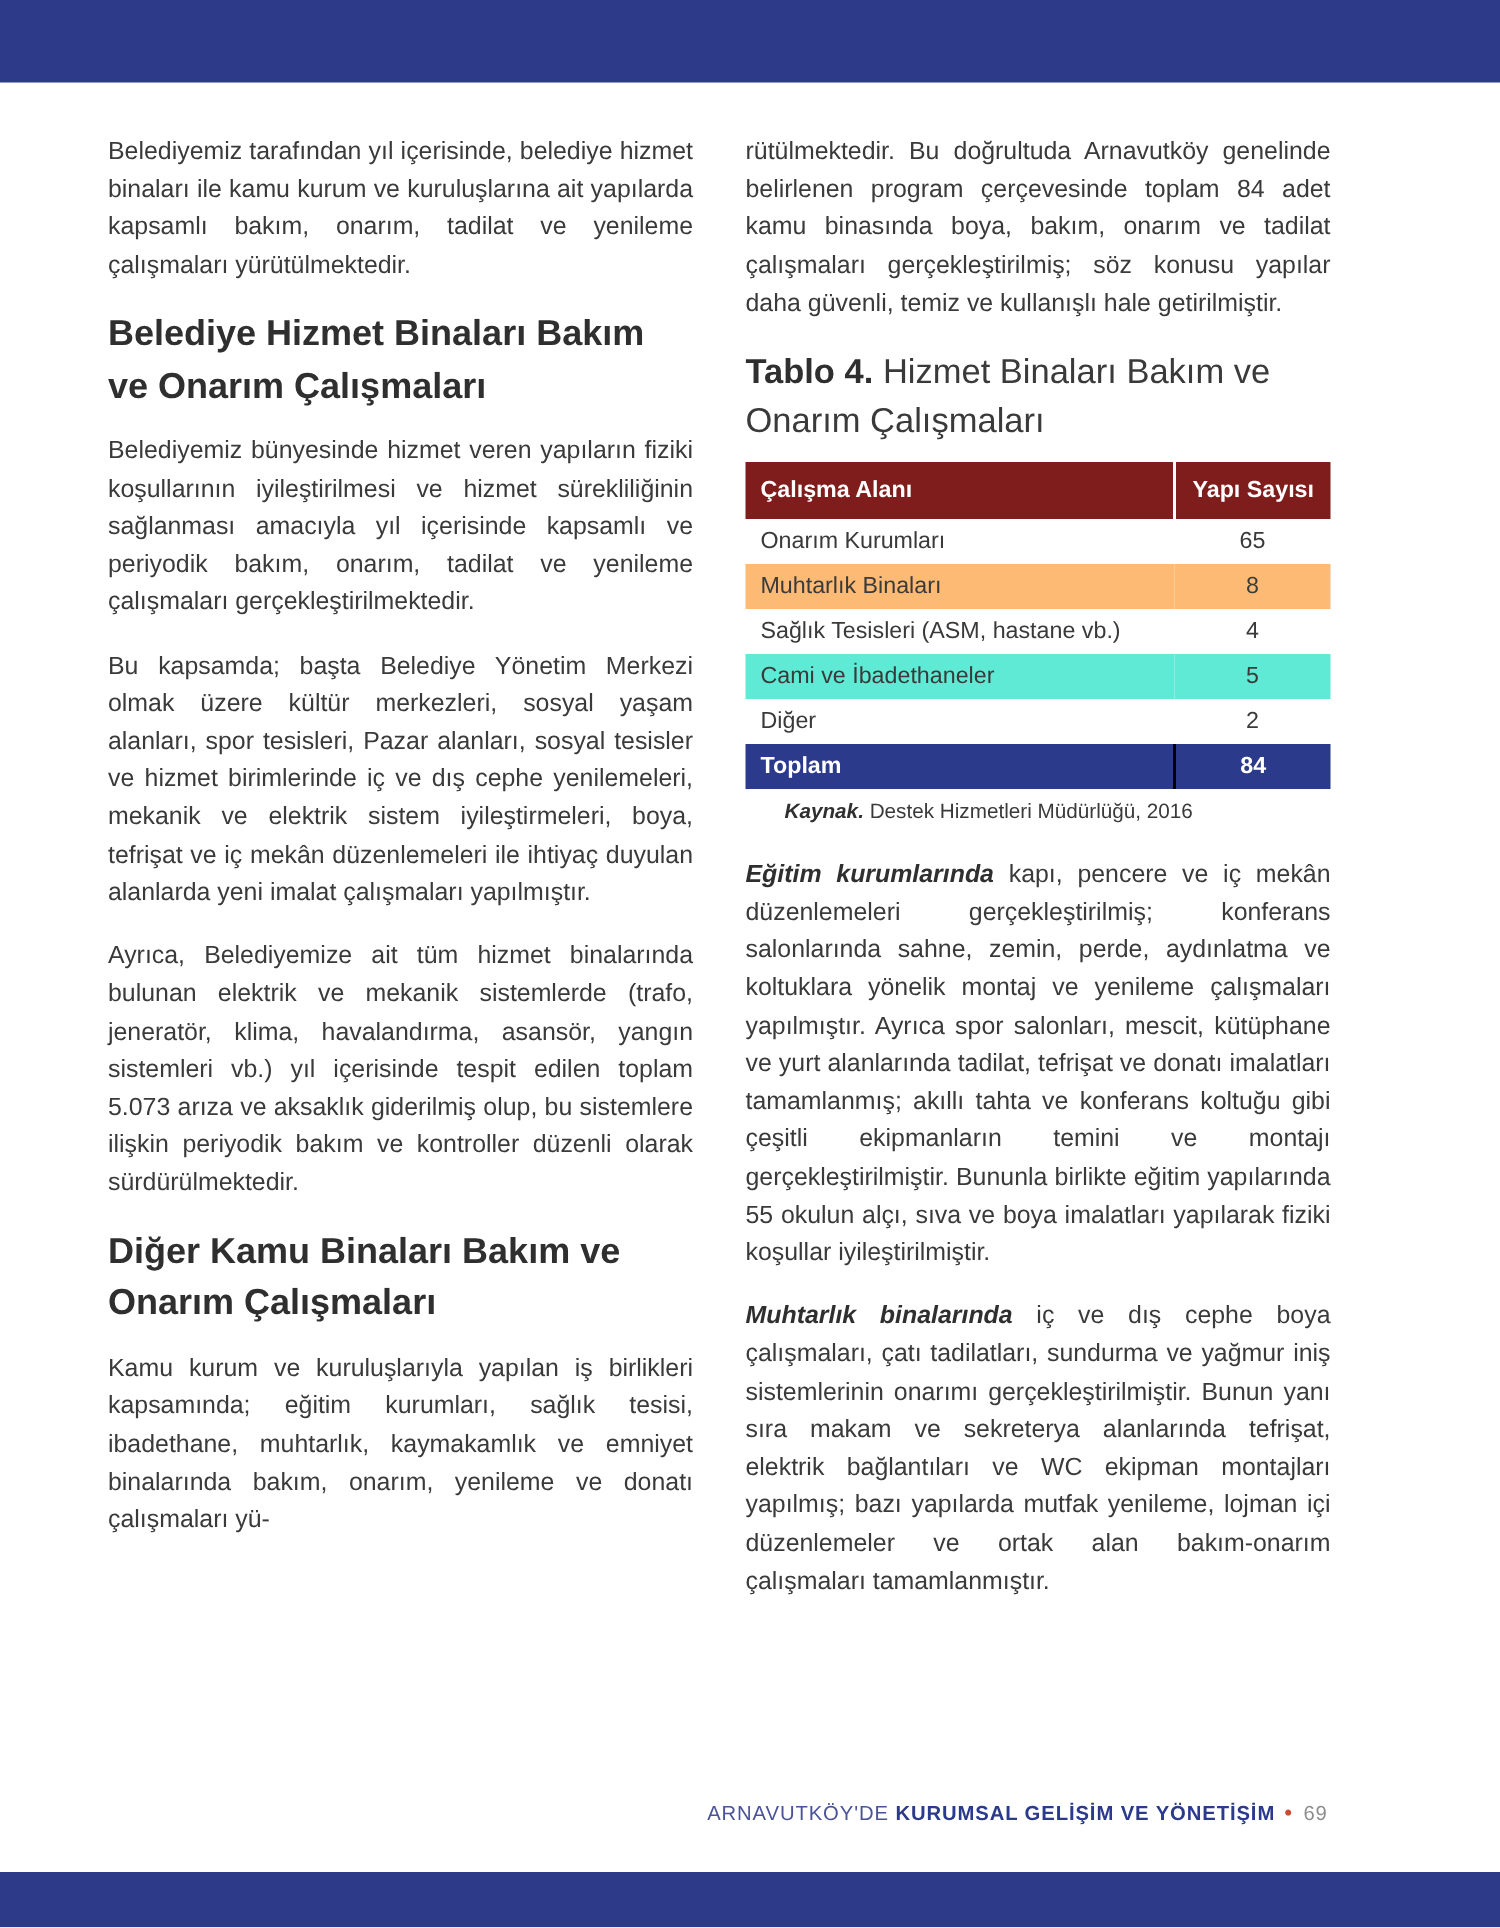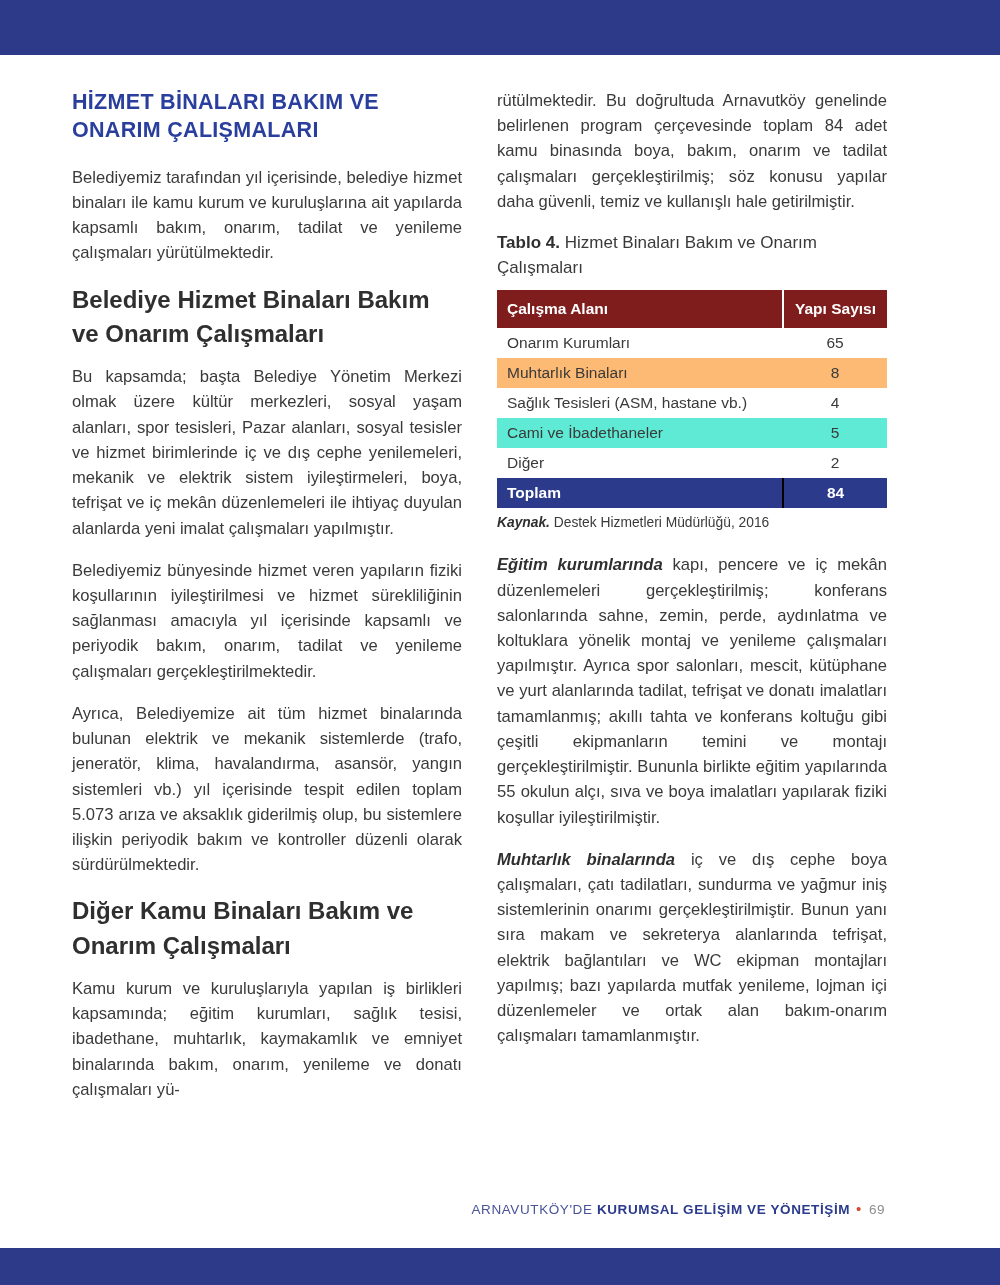--- a/index.html
+++ b/index.html
@@ -22,65 +22,64 @@
     margin:2px 0 12px 0; font-size:24px; line-height:1.45; font-weight:bold;
     color:#2f2f2f;
   }
   p.body {
     margin:0 0 17px 0; font-size:16.6px; line-height:1.52; text-align:justify;
     color:#3a3a3a;
   }
   .lead { font-weight:bold; font-style:italic; color:#2f2f2f; }
 
   p.table-caption {
-    margin:0 0 10px 0; font-size:17px; line-height:1.45; color:#3a3a3a; text-align:left;
+    margin:0 0 10px 0; font-size:23px; line-height:1.45; color:#3a3a3a; text-align:left;
   }
   .caption-bold { font-weight:bold; color:#2f2f2f; }
 
   table.data-table {
     width:390px; border-collapse:collapse; table-layout:fixed;
     font-size:15.5px; margin:2px 0 7px 0;
   }
   table.data-table col.c1 { width:286px; }
   table.data-table col.c2 { width:104px; }
   .data-table th {
     color:#ffffff; font-weight:bold; text-align:left; padding:8px 10px; height:22px;
   }
   .data-table th.num, .data-table td.num { text-align:center; padding-left:2px; padding-right:2px; }
   .data-table th.head-left { border-right:2px solid #ffffff; }
   .data-table td { padding:6px 10px; height:18px; }
   .data-table tr.alt td { }
   .data-table tr.total td { color:#ffffff; font-weight:bold; }
   .data-table tr.total td.label { border-right:2px solid #000000; }
 
   p.source { margin:4px 0 22px 0; font-size:13.8px; color:#3a3a3a; }
-  .source-bold { font-weight:bold; font-style:italic; color:#2f2f2f; }
+  .source-bold { font-weight:bold; font-style:italic; color:#2f2f2f;margin-left:26px; }
 
   .footer {
     position:absolute; top:1200px; left:0; width:885px; text-align:right;
     font-size:13.5px; letter-spacing:0.6px; white-space:nowrap;
   }
   .f-light { font-weight:normal; }
   .f-bold  { font-weight:bold; }
   .f-dot   { font-size:15px; margin:0 7px 0 6px; }
   .f-page  { letter-spacing:0.5px; }
 </style>
 </head>
 <body>
 
 <div class="page">
 
   <div class="top-bar" style="background: rgb(45, 58, 138);"></div>
 
   <div class="col col-left">
-    <h1 class="doc-title" style="color: rgb(42, 63, 157);">HİZMET BİNALARI BAKIM VE ONARIM ÇALIŞMALARI</h1>
     <p class="body">Belediyemiz tarafından yıl içerisinde, belediye hizmet binaları ile kamu kurum ve kuruluşlarına ait yapılarda kapsamlı bakım, onarım, tadilat ve yenileme çalışmaları yürütülmektedir.</p>
     <h2 class="section">Belediye Hizmet Binaları Bakım ve Onarım Çalışmaları</h2>
+    <p class="body">Belediyemiz bünyesinde hizmet veren yapıların fiziki koşullarının iyileştirilmesi ve hizmet sürekliliğinin sağlanması amacıyla yıl içerisinde kapsamlı ve periyodik bakım, onarım, tadilat ve yenileme çalışmaları gerçekleştirilmektedir.</p>
     <p class="body">Bu kapsamda; başta Belediye Yönetim Merkezi olmak üzere kültür merkezleri, sosyal yaşam alanları, spor tesisleri, Pazar alanları, sosyal tesisler ve hizmet birimlerinde iç ve dış cephe yenilemeleri, mekanik ve elektrik sistem iyileştirmeleri, boya, tefrişat ve iç mekân düzenlemeleri ile ihtiyaç duyulan alanlarda yeni imalat çalışmaları yapılmıştır.</p>
-    <p class="body">Belediyemiz bünyesinde hizmet veren yapıların fiziki koşullarının iyileştirilmesi ve hizmet sürekliliğinin sağlanması amacıyla yıl içerisinde kapsamlı ve periyodik bakım, onarım, tadilat ve yenileme çalışmaları gerçekleştirilmektedir.</p>
     <p class="body">Ayrıca, Belediyemize ait tüm hizmet binalarında bulunan elektrik ve mekanik sistemlerde (trafo, jeneratör, klima, havalandırma, asansör, yangın sistemleri vb.) yıl içerisinde tespit edilen toplam 5.073 arıza ve aksaklık giderilmiş olup, bu sistemlere ilişkin periyodik bakım ve kontroller düzenli olarak sürdürülmektedir.</p>
     <h2 class="section">Diğer Kamu Binaları Bakım ve Onarım Çalışmaları</h2>
     <p class="body">Kamu kurum ve kuruluşlarıyla yapılan iş birlikleri kapsamında; eğitim kurumları, sağlık tesisi, ibadethane, muhtarlık, kaymakamlık ve emniyet binalarında bakım, onarım, yenileme ve donatı çalışmaları yü-</p>
   </div>
 
   <div class="col col-right">
     <p class="body">rütülmektedir. Bu doğrultuda Arnavutköy genelinde belirlenen program çerçevesinde toplam 84 adet kamu binasında boya, bakım, onarım ve tadilat çalışmaları gerçekleştirilmiş; söz konusu yapılar daha güvenli, temiz ve kullanışlı hale getirilmiştir.</p>
 
     <p class="table-caption"><span class="caption-bold">Tablo 4.</span><span> Hizmet Binaları Bakım ve Onarım Çalışmaları</span></p>
 

